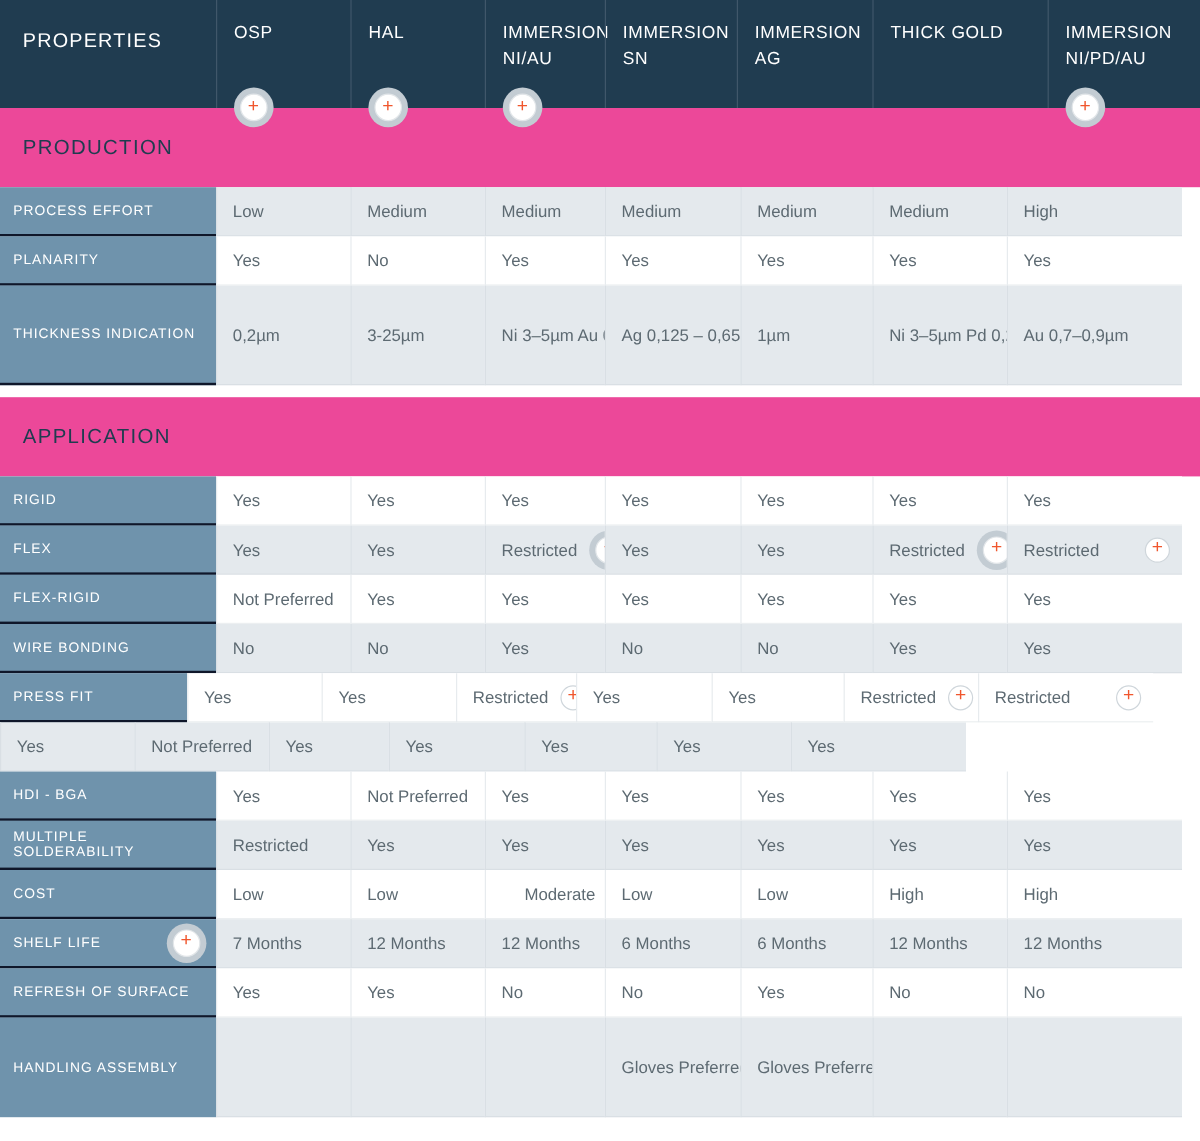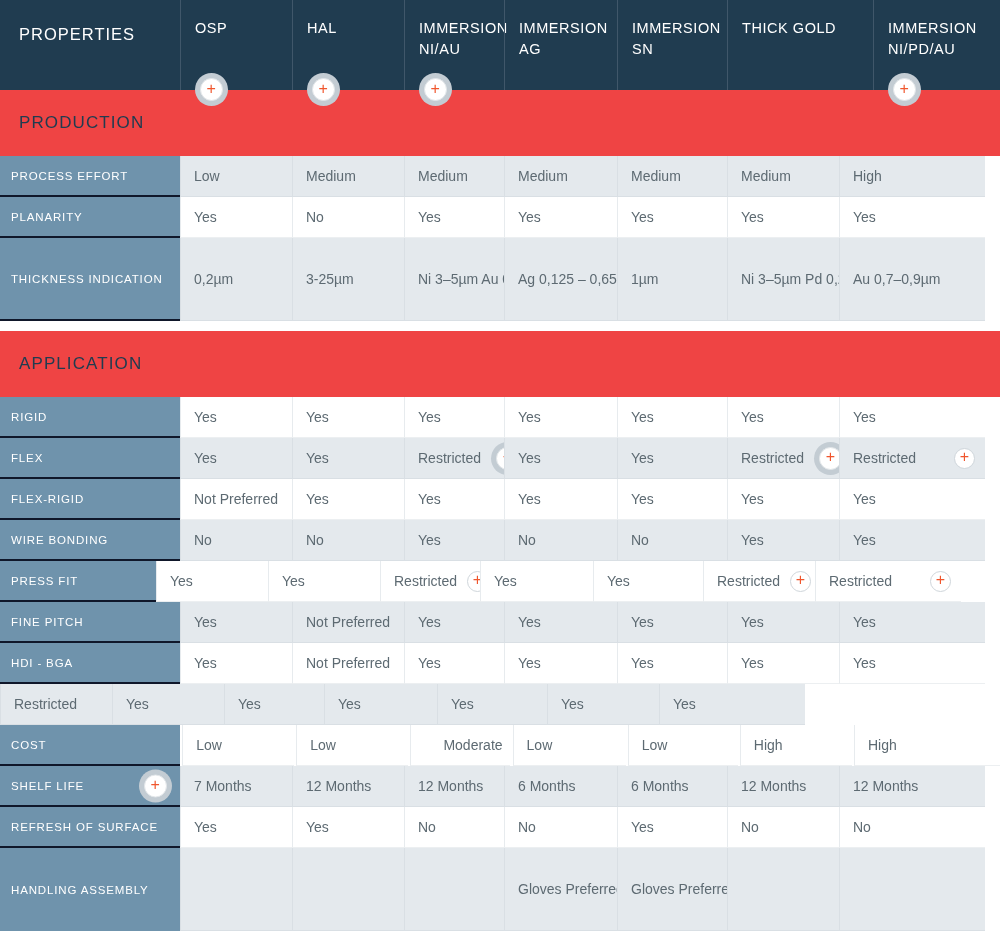--- a/index.html
+++ b/index.html
@@ -48,21 +48,21 @@
   
   .section-title {
     display: flex;
     align-items: center;
     height: 66px;
     padding-left: 19px;
     color: #203c50;
     font-size: 17px;
     letter-spacing: 1.1px;
     text-transform: uppercase;
-    background: #ef4444;
+    background: #ec4899;
   }
   .section-title.first { height: 66px; }
 
   
   .row { display: flex; width: 100%; }
 
   .rowlabel {
     position: relative;
     display: flex;
     align-items: center;
@@ -166,25 +166,25 @@
           <span class="hplus"><span class="plus-halo">
               <span class="plus"></span>
             </span></span>
         </div>
         <div class="hcell" style="width: 100px;">
           <span>IMMERSION NI/AU</span>
           <span class="hplus"><span class="plus-halo">
               <span class="plus"></span>
             </span></span>
         </div>
+        <div class="hcell" style="width: 110px;">
+          <span>IMMERSION SN</span>
+        </div>
         <div class="hcell" style="width: 113px;">
           <span>IMMERSION AG</span>
-        </div>
-        <div class="hcell" style="width: 110px;">
-          <span>IMMERSION SN</span>
         </div>
         <div class="hcell" style="width: 146px;">
           <span>THICK GOLD</span>
         </div>
         <div class="hcell" style="width: 112px;">
           <span>IMMERSION NI/PD/AU</span>
           <span class="hplus"><span class="plus-halo">
               <span class="plus"></span>
             </span></span>
         </div>
@@ -420,23 +420,20 @@
           </span>
         </div>
         <div class="cell" style="width: 146px; height: 41px;">
           <span class="txt">Restricted</span>
           <span class="plus-wrap far">
             <span class="plus"></span>
           </span>
         </div>
       </div>
       <div class="row alt" style="height: 41px;">
-        <div class="rowlabel" style="width: 180px; height: 41px;">
-          <span>FINE PITCH</span>
-        </div>
         <div class="cell" style="width: 112px; height: 41px;">
           <span class="txt">Yes</span>
         </div>
         <div class="cell" style="width: 112px; height: 41px;">
           <span class="txt">Not Preferred</span>
         </div>
         <div class="cell" style="width: 100px; height: 41px;">
           <span class="txt">Yes</span>
         </div>
         <div class="cell" style="width: 113px; height: 41px;">
@@ -472,20 +469,23 @@
           <span class="txt">Yes</span>
         </div>
         <div class="cell" style="width: 112px; height: 41px;">
           <span class="txt">Yes</span>
         </div>
         <div class="cell" style="width: 146px; height: 41px;">
           <span class="txt">Yes</span>
         </div>
       </div>
       <div class="row alt" style="height: 41px;">
+        <div class="rowlabel" style="width: 180px; height: 41px;">
+          <span>MULTIPLE SOLDERABILITY</span>
+        </div>
         <div class="cell" style="width: 112px; height: 41px;">
           <span class="txt">Restricted</span>
         </div>
         <div class="cell" style="width: 112px; height: 41px;">
           <span class="txt">Yes</span>
         </div>
         <div class="cell" style="width: 100px; height: 41px;">
           <span class="txt">Yes</span>
         </div>
         <div class="cell" style="width: 113px; height: 41px;">
@@ -494,21 +494,21 @@
         <div class="cell" style="width: 110px; height: 41px;">
           <span class="txt">Yes</span>
         </div>
         <div class="cell" style="width: 112px; height: 41px;">
           <span class="txt">Yes</span>
         </div>
         <div class="cell" style="width: 146px; height: 41px;">
           <span class="txt">Yes</span>
         </div>
       </div>
-      <div class="row white" style="height: 41px; justify-content: space-between;">
+      <div class="row white" style="height: 41px;">
         <div class="rowlabel" style="width: 180px; height: 41px;">
           <span>COST</span>
         </div>
         <div class="cell" style="width: 112px; height: 41px;">
           <span class="txt">Low</span>
         </div>
         <div class="cell" style="width: 112px; height: 41px;">
           <span class="txt">Low</span>
         </div>
         <div class="cell" style="width: 100px; height: 41px; padding-left: 32px;">

